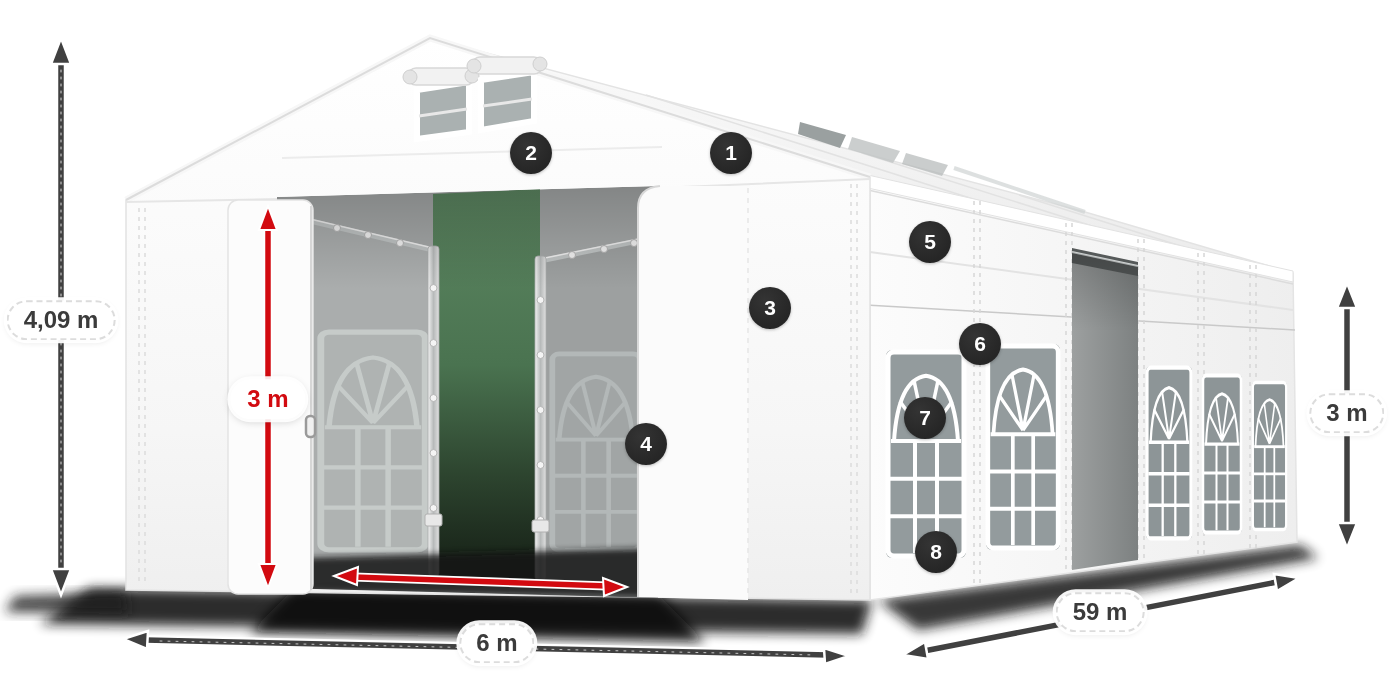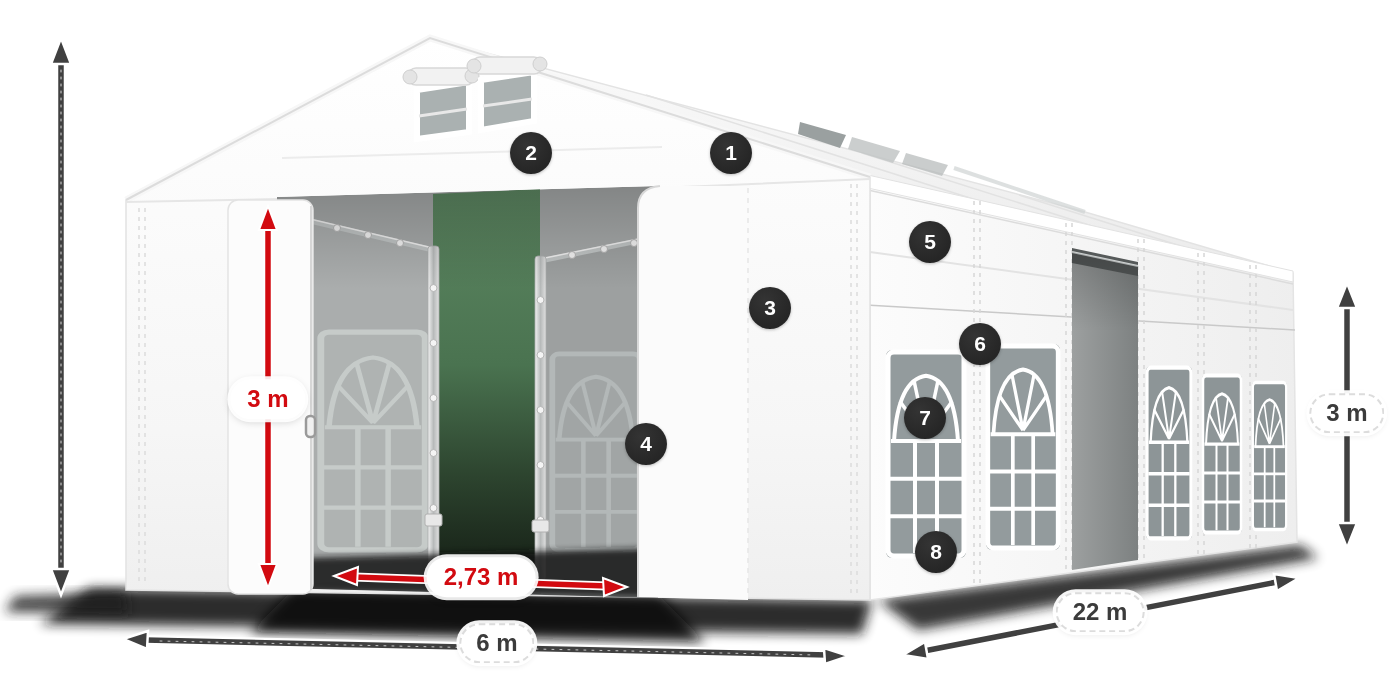--- a/index.html
+++ b/index.html
@@ -293,24 +293,24 @@
 
     <g>
       <path d="M 1347 303 V 528" stroke="#ffffff" stroke-width="10"></path>
       <path d="M 1347 303 V 528" stroke="#404040" stroke-width="5.5"></path>
       <polygon points="1347,283 1337,308 1357,308" fill="#404040" stroke="#ffffff" stroke-width="2.5"></polygon>
       <polygon points="1347,548 1337,523 1357,523" fill="#404040" stroke="#ffffff" stroke-width="2.5"></polygon>
     </g>
   </g>
 </svg>
 
+<div class="pill dark" style="left:61px;top:320px;">4,09 m</div>
 <div class="pill red" style="left:268px;top:399px;">3 m</div>
-<div class="pill red" style="left:481px;top:577px;">2,73 m</div>
 <div class="pill dark" style="left:497px;top:643px;">6 m</div>
-<div class="pill dark" style="left:1100px;top:612px;">22 m</div>
+<div class="pill dark" style="left:1100px;top:612px;">59 m</div>
 <div class="pill dark" style="left:1347px;top:413px;">3 m</div>
 
 <div class="badge" style="left:731px;top:153px;">1</div>
 <div class="badge" style="left:531px;top:153px;">2</div>
 <div class="badge" style="left:770px;top:308px;">3</div>
 <div class="badge" style="left:646px;top:444px;">4</div>
 <div class="badge" style="left:930px;top:242px;">5</div>
 <div class="badge" style="left:980px;top:344px;">6</div>
 <div class="badge" style="left:925px;top:418px;">7</div>
 <div class="badge" style="left:936px;top:552px;">8</div>

